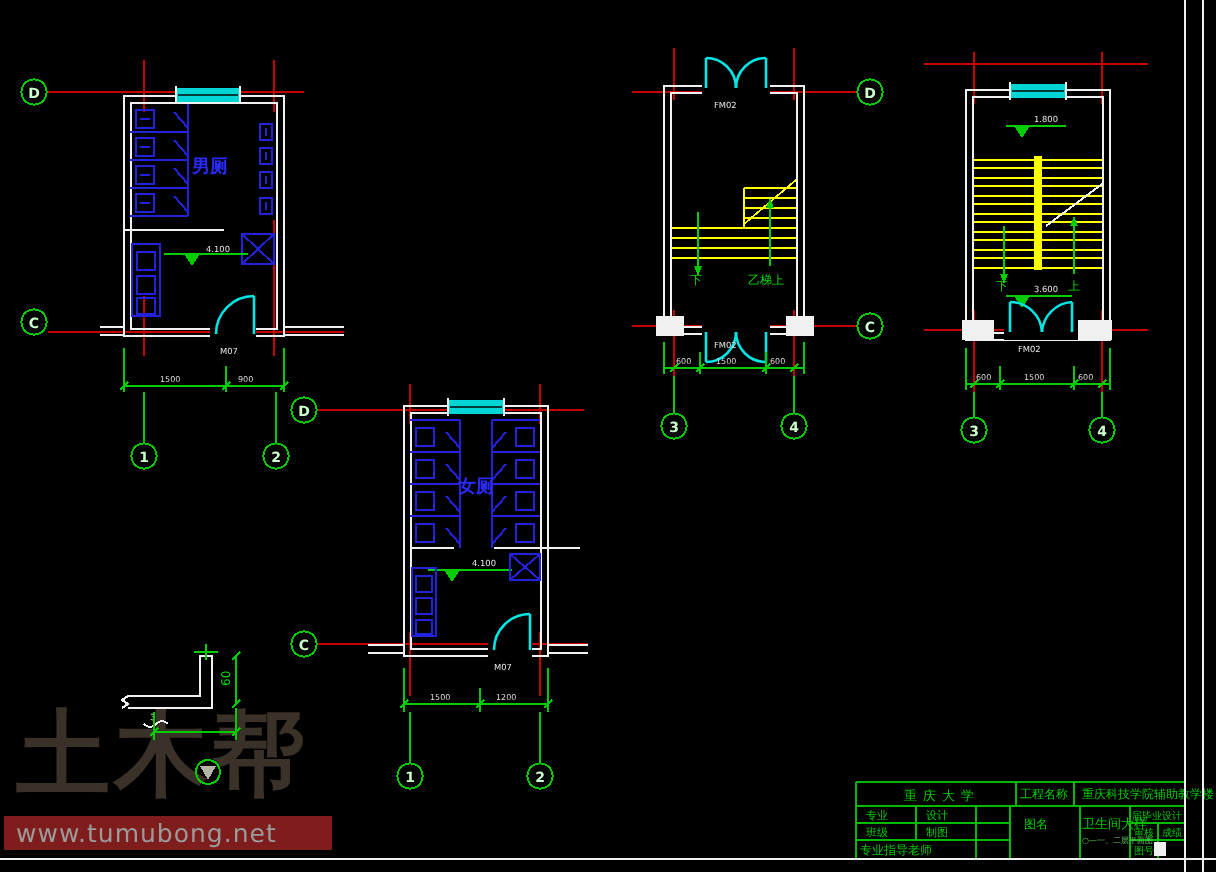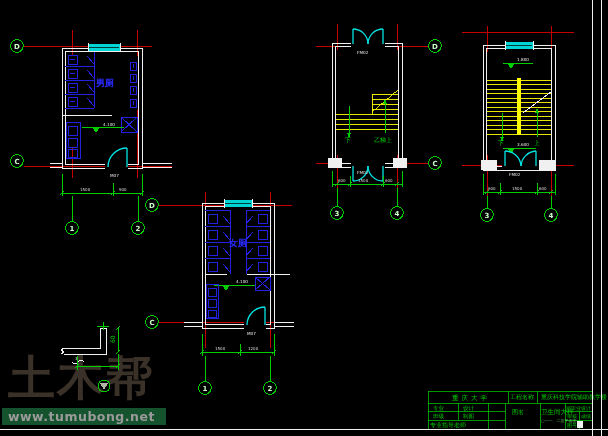--- a/index.html
+++ b/index.html
@@ -2,22 +2,22 @@
 <html><head>
 <meta charset="utf-8">
 <style>
   html,body{margin:0;padding:0;background:#000;}
   .stage{position:relative;width:608px;height:436px;background:#000000;overflow:hidden;
          font-family:"DejaVu Sans",sans-serif;}
   .stage svg{position:absolute;left:0;top:0;}
   
   .wm-brand{position:absolute;left:8px;top:354px;font-size:47px;font-weight:bold;
             color:#3a3128;letter-spacing:2px;line-height:1;z-index:0;}
-  .wm-bar{position:absolute;left:2px;top:408px;width:158px;height:17px;background:#14532d;
-          color:#9b9b9b;font-size:12.5px;font-weight:bold;letter-spacing:.5px;
+  .wm-bar{position:absolute;left:2px;top:408px;width:158px;height:17px;background:#7f1d1d;
+          color:#9b9b9b;font-size:12.5px;font-weight:normal;letter-spacing:.5px;
           line-height:17px;padding-left:6px;z-index:0;}
   
   .lw{stroke:#f0f0f0;stroke-width:1;fill:none}
   .lr{stroke:#c40000;stroke-width:1;fill:none}
   .lg{stroke:#00cc00;stroke-width:1;fill:none}
   .lb{stroke:#2222dd;stroke-width:1;fill:none}
   .lc{stroke:#00e5e5;stroke-width:1.3;fill:none;shape-rendering:geometricPrecision}
   .ly{stroke:#ffff00;stroke-width:.9;fill:none}
   .ltb{stroke:#00bb00;stroke-width:.8;fill:none}
   .fw{fill:#f0f0f0;stroke:none}

